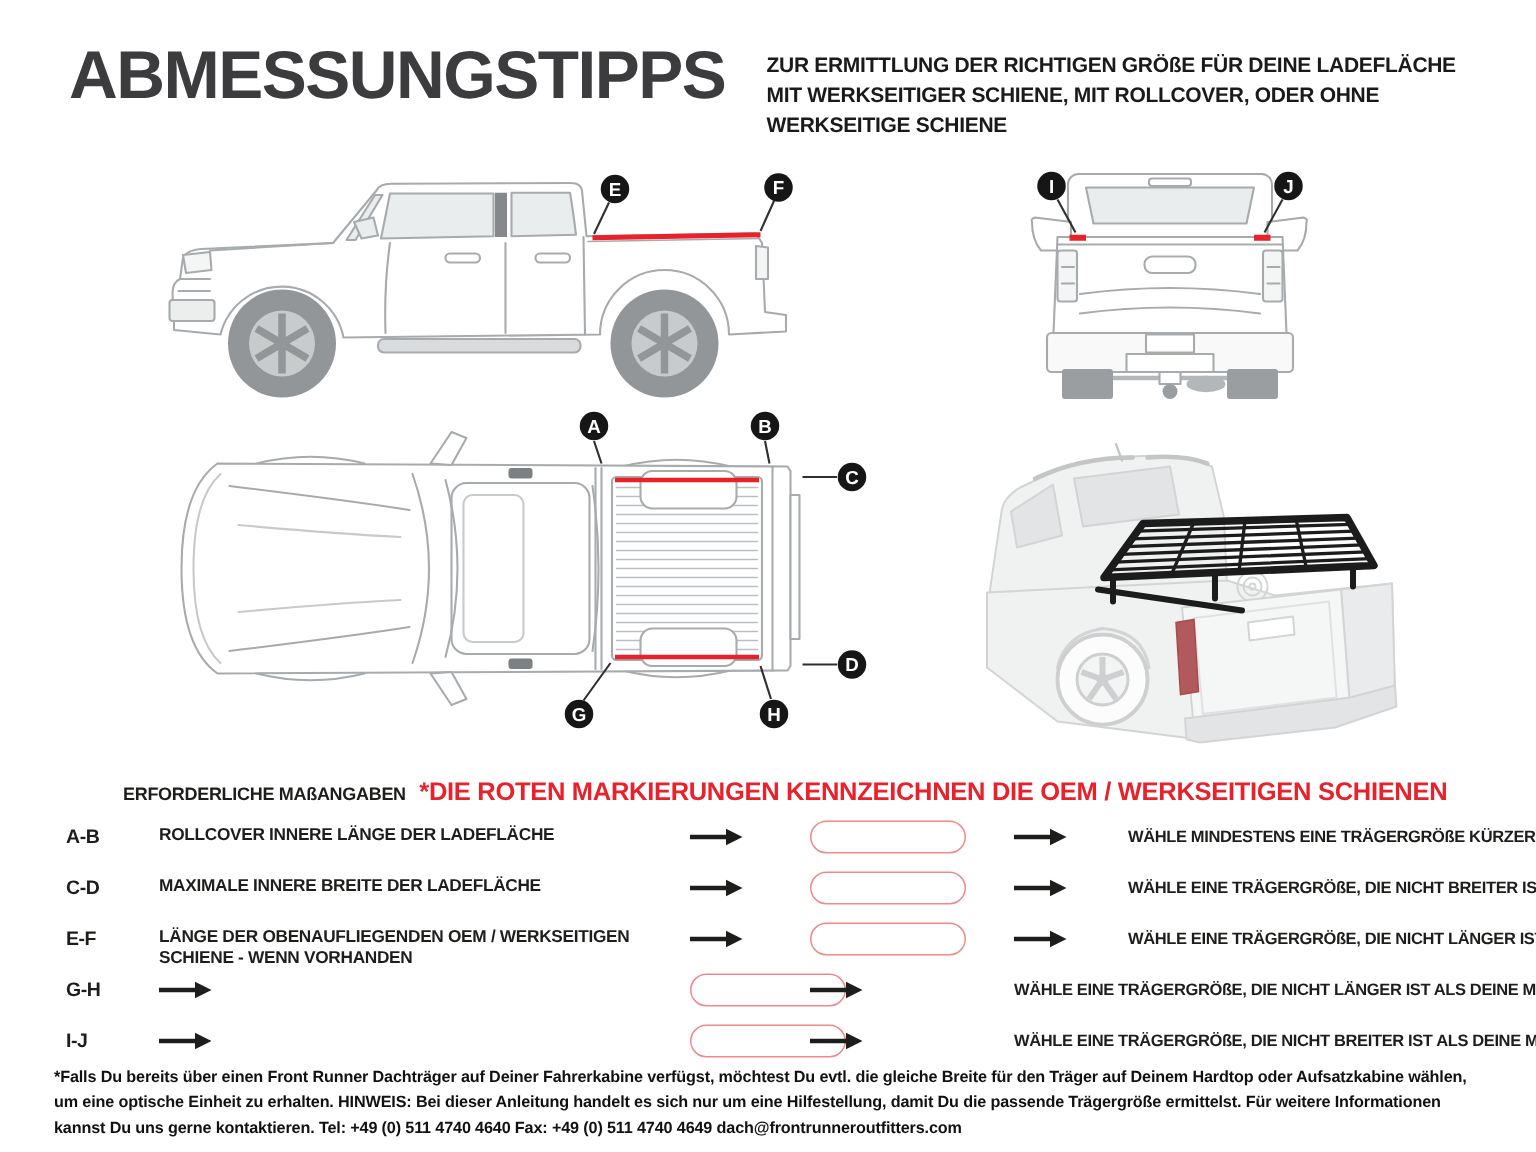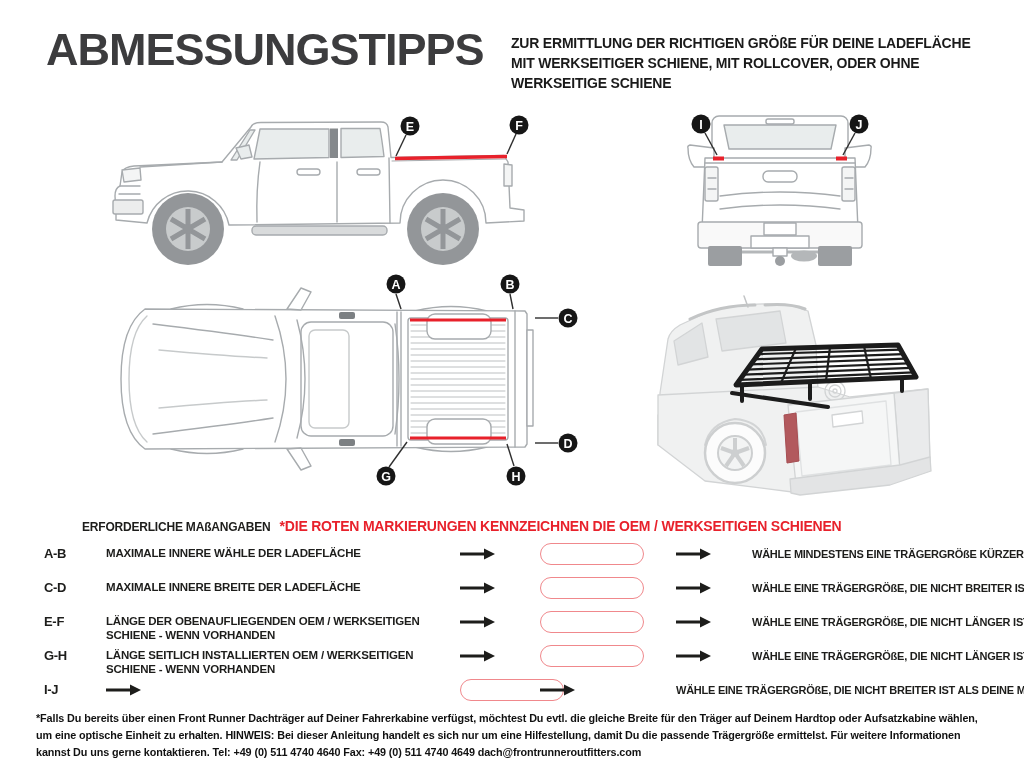--- a/index.html
+++ b/index.html
@@ -15,21 +15,21 @@
 
   svg.diagram { position:absolute; }
   #svg-side { left:100px; top:110px; }
   #svg-rear { left:672px; top:110px; }
   #svg-top  { left:115px; top:272px; }
   #svg-iso  { left:650px; top:295px; }
 
   .measure { position:absolute; left:44px; top:518px; width:960px; }
   .m-head { display:flex; align-items:baseline; margin-bottom:11px;padding-left:38px; }
   .m-head .h1 { font-size:12px; font-weight:700; letter-spacing:-0.2px; }
-  .m-head .h2 { font-size:14px; font-weight:700; color:#e8212b; margin-left:9px; letter-spacing:-0.2px; }
+  .m-head .h2 { font-size:17px; font-weight:700; color:#e8212b; margin-left:9px; letter-spacing:-0.2px; }
 
   .m-row { display:grid; grid-template-columns:38px 330px 56px 112px 52px auto;
            align-items:start; min-height:34px;gap:24px; }
   .m-range { font-size:13px; font-weight:700; letter-spacing:-0.3px; padding-top:1px; }
   .m-label { font-size:11.5px; font-weight:700; line-height:13.5px; letter-spacing:-0.2px; padding-top:2px; padding-right:14px; }
   .m-arrow { margin-top:3px; }
   .m-input { width:104px; height:22px; border:1.6px solid #f0888c; border-radius:12px;
              background:#fff; margin-top:-2px; outline:none;
              font-family:"Liberation Sans",sans-serif; font-size:12px; padding:0 10px; }
   .m-result { font-size:11px; font-weight:700; letter-spacing:-0.25px; white-space:nowrap; padding-top:3px; }
@@ -236,21 +236,21 @@
   </svg>
 
   <div class="measure">
     <div class="m-head">
       <span class="h1">ERFORDERLICHE MAßANGABEN</span>
       <span class="h2">*DIE ROTEN MARKIERUNGEN KENNZEICHNEN DIE OEM / WERKSEITIGEN SCHIENEN</span>
     </div>
 
     <div class="m-row">
       <span class="m-range">A-B</span>
-      <span class="m-label">MAXIMALE INNERE WÄHLE DER LADEFLÄCHE</span>
+      <span class="m-label">ROLLCOVER INNERE LÄNGE DER LADEFLÄCHE</span>
       <svg class="m-arrow" width="36" height="12">
           <rect x="0" y="4.5" width="25" height="3" fill="#1d1d1b"></rect>
           <polygon points="24,0.5 35,6 24,11.5" fill="#1d1d1b"></polygon>
         </svg>
       <input class="m-input" type="text" value="" style="">
       <svg class="m-arrow" width="36" height="12">
           <rect x="0" y="4.5" width="25" height="3" fill="#1d1d1b"></rect>
           <polygon points="24,0.5 35,6 24,11.5" fill="#1d1d1b"></polygon>
         </svg>
       <span class="m-result">WÄHLE MINDESTENS EINE TRÄGERGRÖßE KÜRZER ALS DEINE MESSUNG #</span>
@@ -281,21 +281,20 @@
       <input class="m-input" type="text" value="" style="">
       <svg class="m-arrow" width="36" height="12">
           <rect x="0" y="4.5" width="25" height="3" fill="#1d1d1b"></rect>
           <polygon points="24,0.5 35,6 24,11.5" fill="#1d1d1b"></polygon>
         </svg>
       <span class="m-result">WÄHLE EINE TRÄGERGRÖßE, DIE NICHT LÄNGER IST ALS DEINE MESSUNG #</span>
     </div>
 
     <div class="m-row">
       <span class="m-range">G-H</span>
-      <span class="m-label">LÄNGE SEITLICH INSTALLIERTEN OEM / WERKSEITIGEN SCHIENE - WENN VORHANDEN</span>
       <svg class="m-arrow" width="36" height="12">
           <rect x="0" y="4.5" width="25" height="3" fill="#1d1d1b"></rect>
           <polygon points="24,0.5 35,6 24,11.5" fill="#1d1d1b"></polygon>
         </svg>
       <input class="m-input" type="text" value="" style="">
       <svg class="m-arrow" width="36" height="12">
           <rect x="0" y="4.5" width="25" height="3" fill="#1d1d1b"></rect>
           <polygon points="24,0.5 35,6 24,11.5" fill="#1d1d1b"></polygon>
         </svg>
       <span class="m-result">WÄHLE EINE TRÄGERGRÖßE, DIE NICHT LÄNGER IST ALS DEINE MESSUNG #</span>

